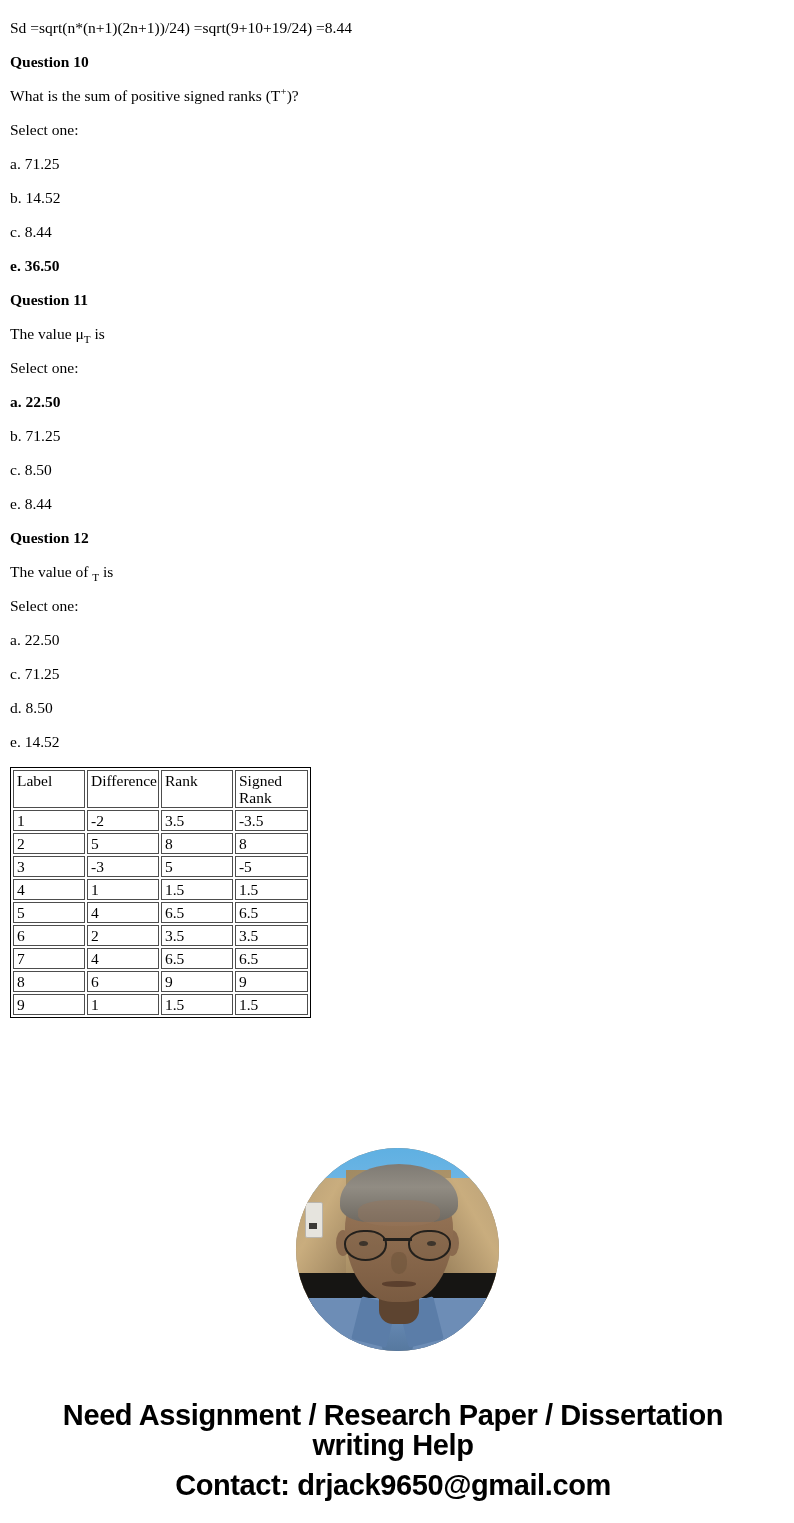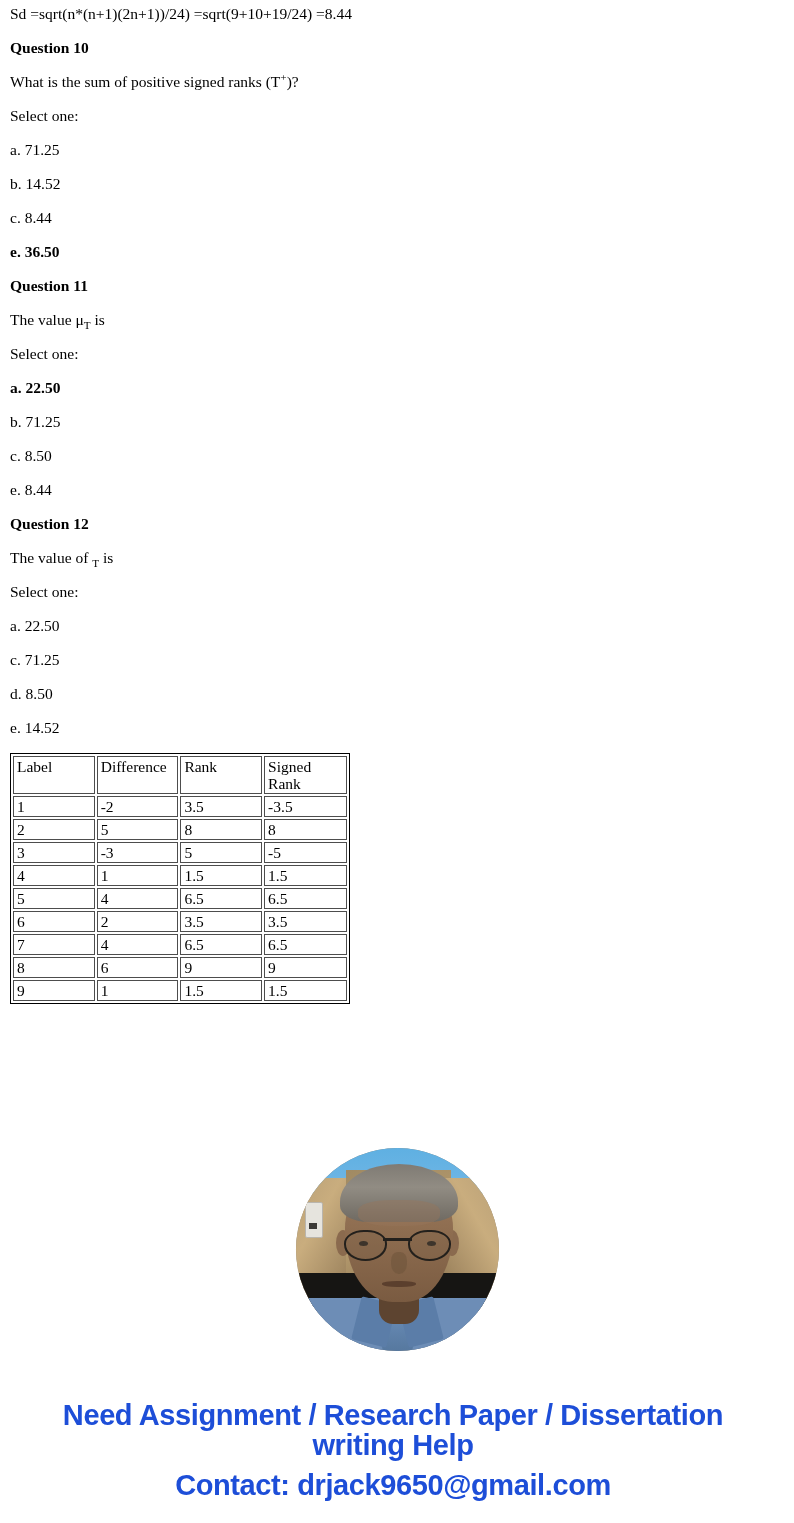--- a/index.html
+++ b/index.html
@@ -22,21 +22,21 @@
     box-sizing: border-box;
   }
 
   
   .para {
     font-size: 15.5px;
     line-height: 18px;
     margin: 0 0 16px 0;
     font-family: "Liberation Serif", "DejaVu Serif", serif;
   }
-  .para.first { padding-top: 5px; }
+  .para.first { padding-top: 19px; }
   .qhead {
     font-size: 15.5px;
     line-height: 18px;
     font-weight: bold;
     margin: 0 0 16px 0;
   }
   .choice {
     font-size: 15.5px;
     line-height: 18px;
     margin: 0 0 16px 0;
@@ -56,21 +56,21 @@
 
   
   .tbl-wrap {
     margin-top: 8px;
   }
   table.data {
     border-collapse: separate;
     border-spacing: 2px;
     border: 1px solid #000;
     background: #ffffff;
-    width: 340px;
+    width: 301px;
     table-layout: fixed;
     margin-left: 0;
   }
   table.data td {
     border: 1px solid #4d4d4d;
     font-size: 15.5px;
     line-height: 17px;
     padding: 1px 3px;
     vertical-align: top;
     font-family: "Liberation Serif", "DejaVu Serif", serif;
@@ -269,21 +269,21 @@
   .footer {
     position: absolute;
     left: 0;
     top: 1400px;
     width: 786px;
     text-align: center;
     font-family: "Liberation Sans", "DejaVu Sans", sans-serif;
     font-weight: bold;
     font-size: 29px;
     line-height: 30px;
-    color: #1d4ed8;
+    color: #000000;
     letter-spacing: -0.4px;
   }
   .footer .l1 { display: block; }
   .footer .l2 { display: block; margin-top: 10px; }
 </style>
 </head>
 <body>
 
 <div class="doc">
 

